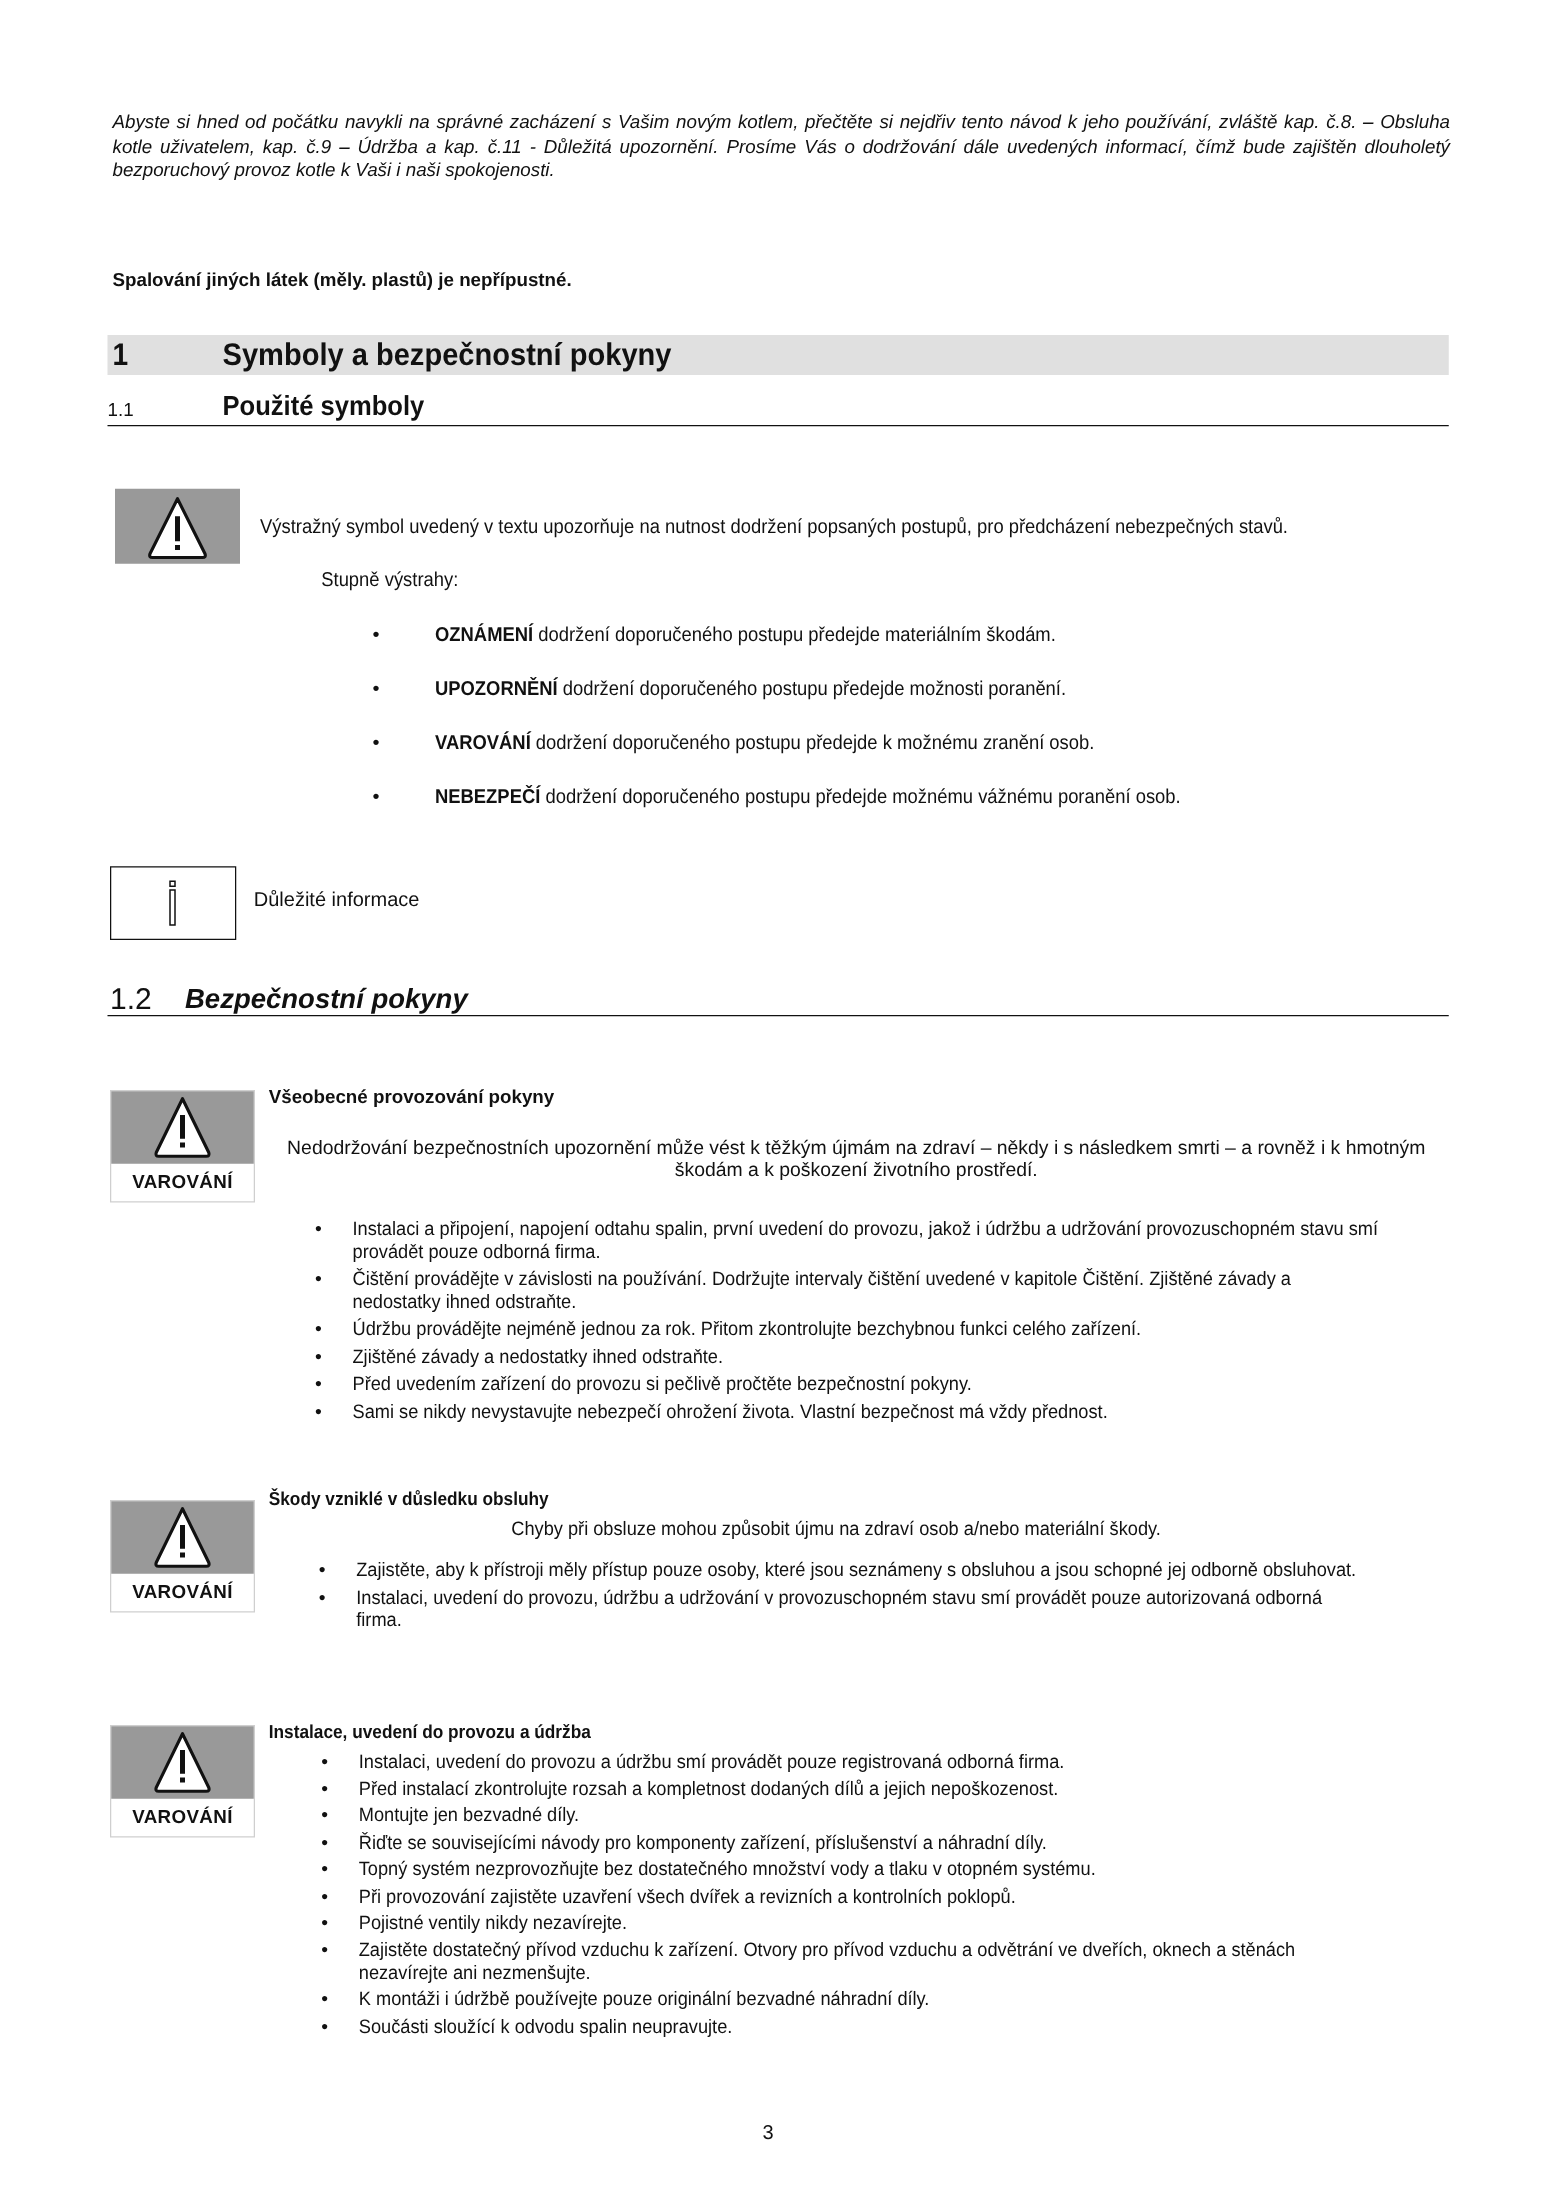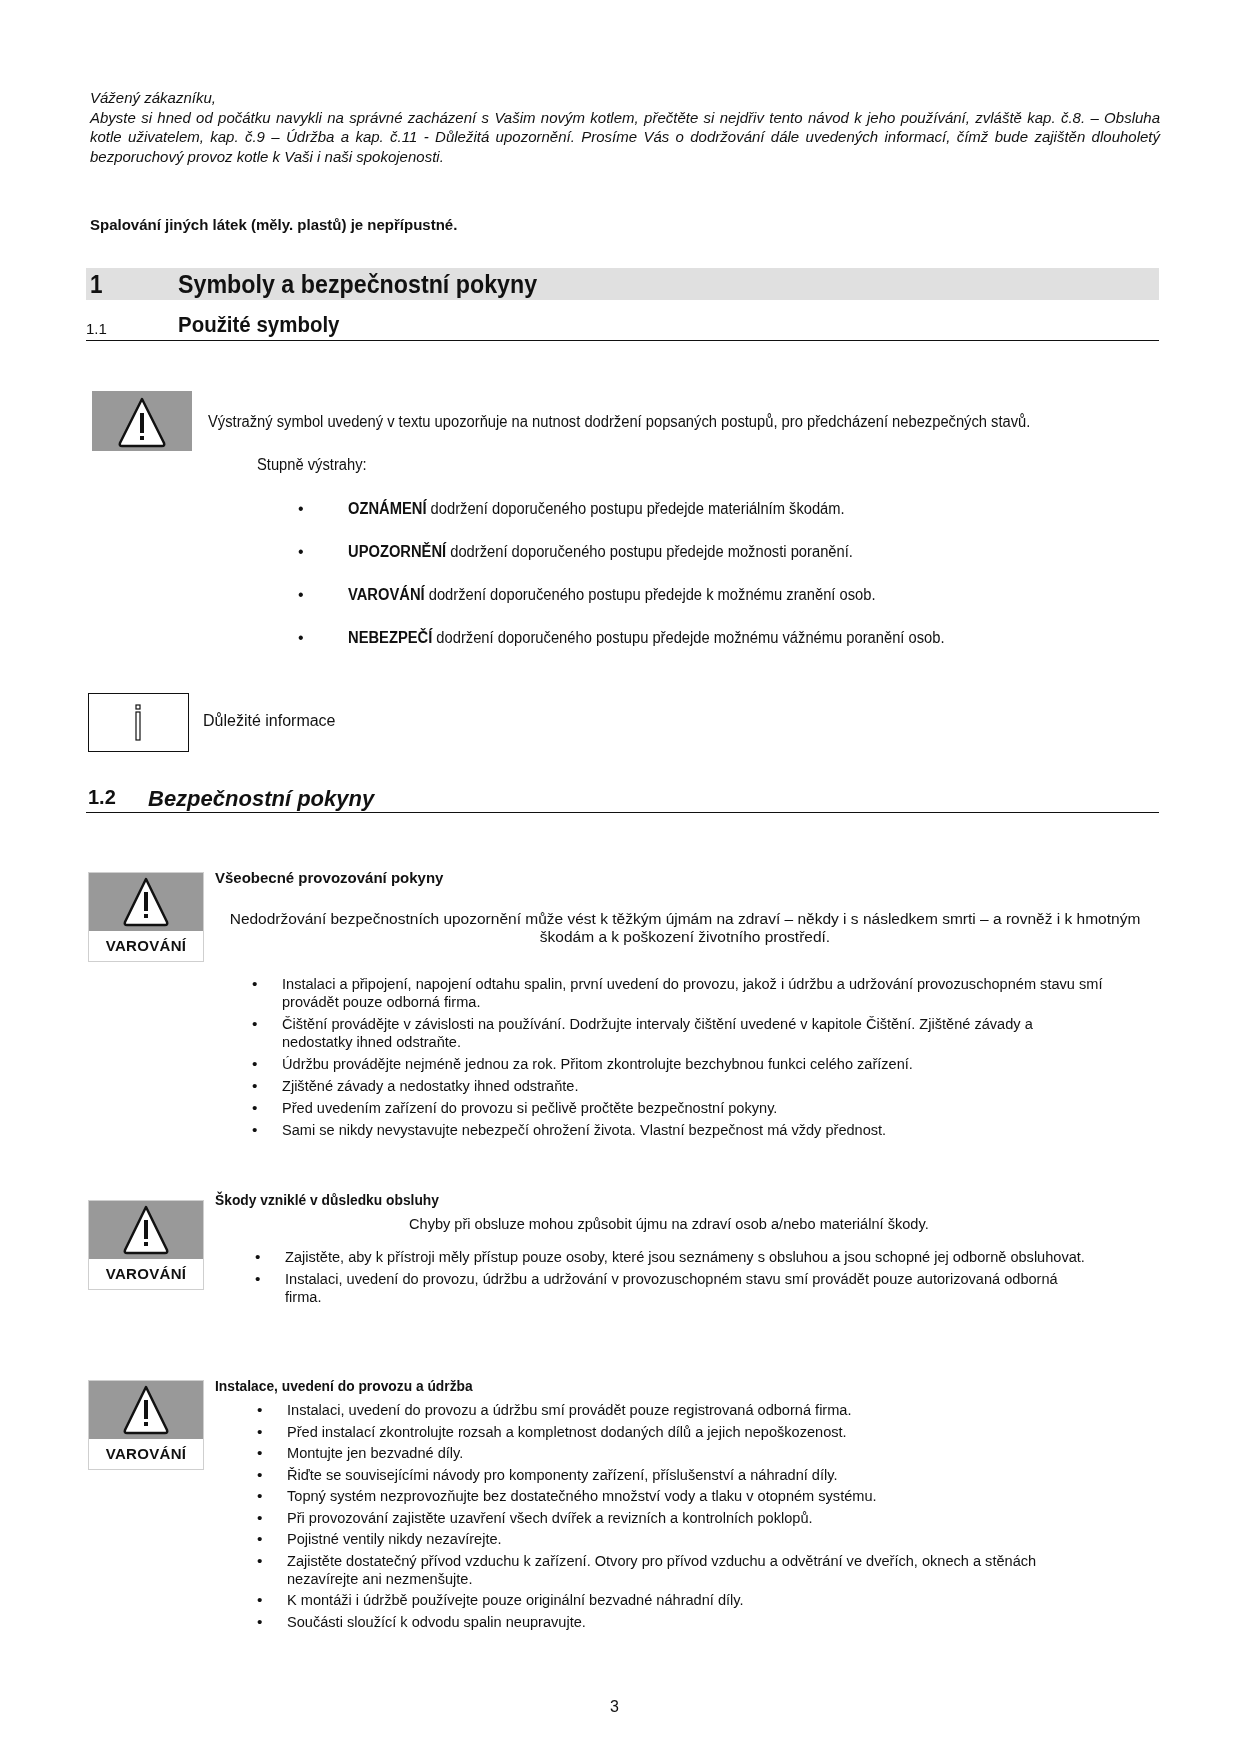--- a/index.html
+++ b/index.html
@@ -20,39 +20,38 @@
   .sym-text { left: 208px; top: 413px; font-size: 16px; transform: scaleX(0.92); transform-origin: left; white-space: nowrap; }
   .levels-title { left: 257px; top: 456px; font-size: 16px; transform: scaleX(0.92); transform-origin: left; }
   .levels { left: 298px; top: 500px; margin: 0; padding: 0; list-style: none; }
   .levels li { position: relative; height: 43px; font-size: 16px; white-space: nowrap; }
   .levels li .bullet { position: absolute; left: 0; top: 0; }
   .levels li .txt { position: absolute; left: 50px; top: 0; transform: scaleX(0.92); transform-origin: left; }
   .levels li b { font-weight: bold; }
   .infobox { left: 88px; top: 693px; width: 99px; height: 57px; border: 1.5px solid #111; }
   .info-text { left: 203px; top: 712px; font-size: 16px; }
   .h2b { left: 86px; top: 782px; width: 1073px; height: 30px; border-bottom: 1.5px solid #111; }
-  .h2b .num { position: absolute; left: 2px; top: 4px; font-size: 20px; font-weight: bold; }
+  .h2b .num { position: absolute; left: 2px; top: 4px; font-size: 24px; font-weight: normal; }
   .h2b .title { position: absolute; left: 62px; top: 4px; font-size: 22px; font-weight: bold; white-space: nowrap; font-style: italic; }
   .varbox { width: 114px; border: 1px solid #cfcfcf; background: #fff; }
   .varbox .top { background: #999999; height: 58px; }
   .varbox .label { height: 30px; font-size: 15px; font-weight: bold; text-align: center; line-height: 30px; letter-spacing: 0.3px; }
   .sec-title { font-size: 15px; font-weight: bold; white-space: nowrap; }
   .sec-title.cond { transform: scaleX(0.92); transform-origin: left; }
   .para { font-size: 15.5px; line-height: 18px; text-align: center; }
   .blist { margin: 0; padding: 0; list-style: none; }
   .blist li { position: relative; font-size: 15.5px; line-height: 18px; }
   .blist li .bullet { position: absolute; left: -30px; top: 0; }
   .cond-text { display: inline-block; transform: scaleX(0.94); transform-origin: left; }
   .pagenum { left: 610px; top: 1698px; font-size: 16px; }
 </style>
 </head>
 <body>
 
 <div class="abs intro">
-  <p>Vážený zákazníku,</p>
   <p>Abyste si hned od počátku navykli na správné zacházení s Vašim novým kotlem, přečtěte si nejdřiv tento návod k jeho používání, zvláště kap. č.8. – Obsluha kotle uživatelem, kap. č.9 – Údržba a kap. č.11 - Důležitá upozornění. Prosíme Vás o dodržování dále uvedených informací, čímž bude zajištěn dlouholetý bezporuchový provoz kotle k Vaši i naši spokojenosti.</p>
 </div>
 
 <div class="abs warn-note">Spalování jiných látek (měly. plastů) je nepřípustné.</div>
 
 <div class="abs h1">
   <span class="num">1</span>
   <span class="title">Symboly a bezpečnostní pokyny</span>
 </div>
 

